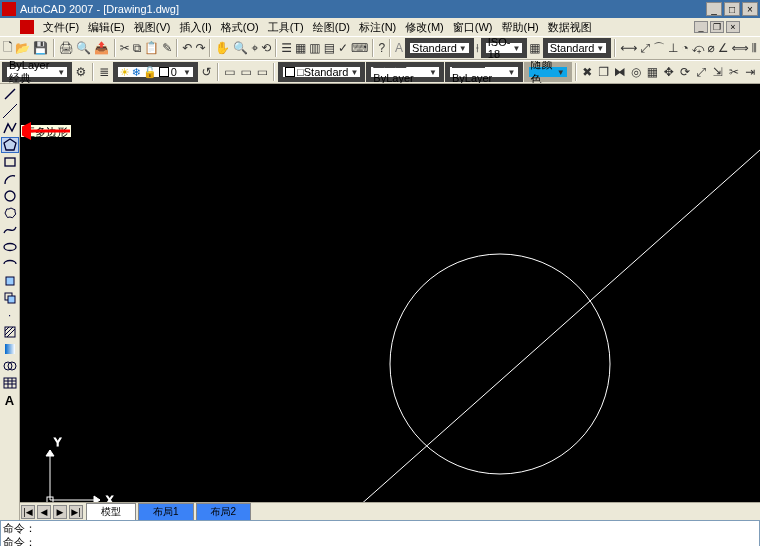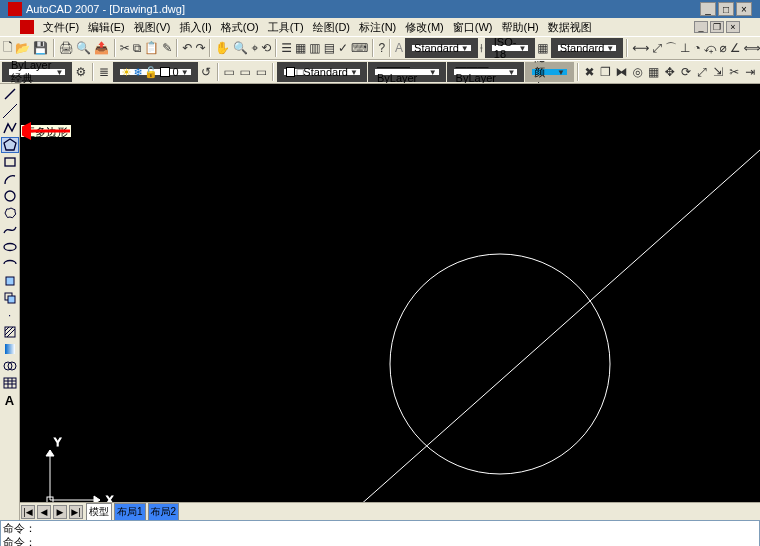--- a/index.html
+++ b/index.html
@@ -1,55 +1,55 @@
 <!DOCTYPE html>
 <html><head>
 <meta charset="utf-8">
 <style>
 * { margin:0; padding:0; box-sizing:border-box; font-family:"Microsoft YaHei","SimSun",Arial,sans-serif; }
 body { width:760px; height:546px; background:#d4d0c8; overflow:hidden; position:relative; font-size:11px; }
 
 
-.titlebar { background:linear-gradient(#3a6ea5,#3a6ea5); height:18px; display:flex; align-items:center; padding:0 8px; color:#fff; }
+.titlebar { background:linear-gradient(#3a6ea5,#3a6ea5); height:18px; display:flex; align-items:center; padding:0 2px; color:#fff; }
 .titlebar .appicon { width:14px; height:14px; background:#c00; margin-right:4px; display:inline-block; }
 .titlebar .title { flex:1; font-size:11px; }
 .titlebar .winbtns { display:flex; gap:2px; }
 .titlebar .winbtns span { width:16px; height:14px; background:#d4d0c8; border:1px solid #888; display:flex; align-items:center; justify-content:center; font-size:10px; color:#000; }
 
 
 .menubar { background:#ece9d8; height:18px; display:flex; align-items:center; padding:0 20px; gap:1px; }
 .menubar .mlogo { width:14px; height:14px; background:#c00; margin-right:4px; }
 .menubar span.mitem { padding:1px 4px; font-size:11px; cursor:default; }
 .menubar .docbtns { margin-left:auto; display:flex; gap:2px; }
 .menubar .docbtns span { width:14px; height:12px; border:1px solid #888; background:#d4d0c8; font-size:9px; display:flex; align-items:center; justify-content:center; }
 
 
 .toolrow { background:#ece9d8; height:24px; border-top:1px solid #fff; border-bottom:1px solid #aca899; display:flex; align-items:center; padding:0 2px; gap:1px; overflow:hidden;}
 .tbtn { width:20px; height:20px; border:1px solid transparent; display:flex; align-items:center; justify-content:center; font-size:12px; color:#333; cursor:pointer; }
 .tsep { width:2px; height:18px; border-left:1px solid #aca899; border-right:1px solid #fff; margin:0 2px; }
-.tdrop { height:20px; border:7px solid #404040; background:#fff; font-size:11px; padding:0 2px; display:flex; align-items:center; gap:2px;}
+.tdrop { height:20px; border:5px solid #404040; background:#fff; font-size:11px; padding:0 2px; display:flex; align-items:center; gap:2px;}
 .tdrop .arr { font-size:8px; color:#333; margin-left:auto;}
 .layerswatch { width:10px;height:10px;background:#fff;border:1px solid #000;display:inline-block;}
 
 
 .central { position:relative; height:436px; display:flex; }
 .vtoolbar { width:20px; background:#ece9d8; border-right:1px solid #aca899; display:flex; flex-direction:column; align-items:center; padding-top:2px; gap:1px;}
 .vbtn { width:18px; height:16px; display:flex; align-items:center; justify-content:center; font-size:11px; color:#004; cursor:pointer; position:relative;}
 .vbtn.active { border:1px solid #316ac5; background:#c1d2ee; }
 .vbtn svg { width:14px; height:14px; }
 .tooltip { position:absolute; left:20px; top:40px; background:#ffffe1; border:1px solid #000; padding:1px 3px; font-size:11px; white-space:nowrap; z-index:10; height:14px; line-height:12px;}
 .annot-arrow { position:absolute; left:22px; top:38px; z-index:11; }
 
 .drawarea { flex:1; background:#000; position:relative; overflow:hidden; }
 .drawarea svg.scene { width:100%; height:100%; display:block;}
 
 
 .modeltabs { position:absolute; bottom:0; left:0; height:18px; background:#ece9d8; display:flex; align-items:center; font-size:10px; border-top:1px solid #aca899; width:100%;}
 .modeltabs .navb { width:14px; height:14px; border:1px solid #888; background:#d4d0c8; display:flex; align-items:center; justify-content:center; font-size:9px; margin:0 1px;}
-.modeltabs .tab { padding:1px 2px; background:#fff; border:1px solid #888; border-bottom:none; margin-left:2px;}
+.modeltabs .tab { padding:1px 14px; background:#fff; border:1px solid #888; border-bottom:none; margin-left:2px;}
 .modeltabs .tab.inactive { background:#3b82f6; }
 
 
 .cmdwin { background:#fff; border:1px solid #7f9db9; height:34px; overflow:hidden; font-family:SimSun,monospace; font-size:11px; padding:0 2px; line-height:14px;}
 .cmdwin .line { white-space:nowrap; }
 </style>
 </head>
 <body>
 
 <div class="titlebar">

